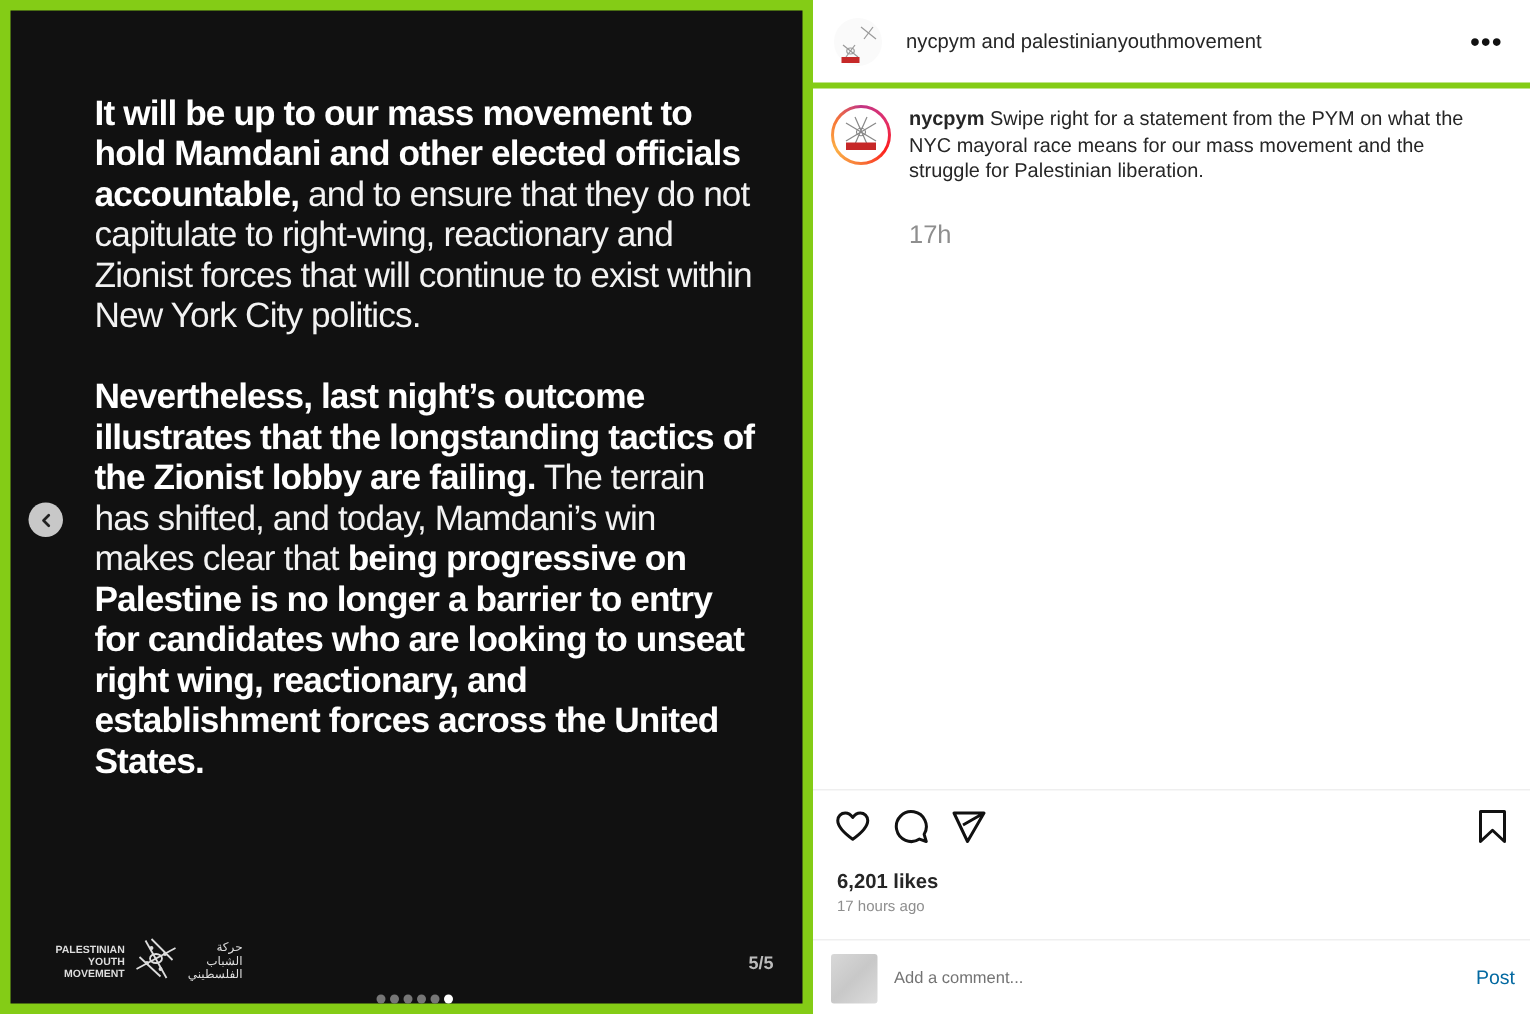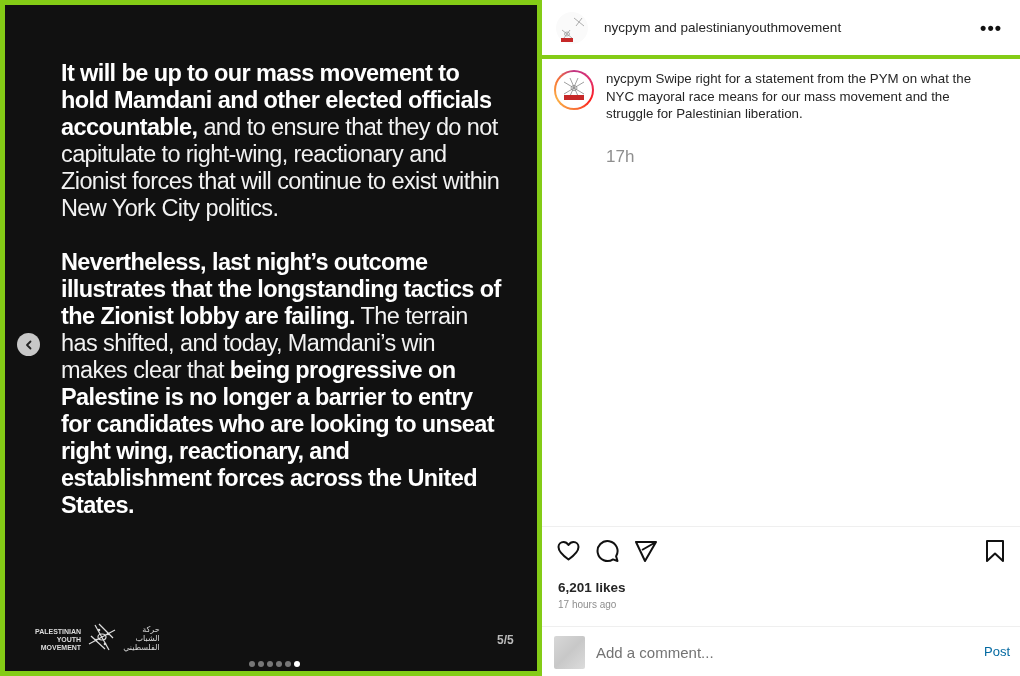--- a/index.html
+++ b/index.html
@@ -1,18 +1,18 @@
 <!DOCTYPE html>
 <html><head>
 <meta charset="utf-8">
 <style>
   * { box-sizing: border-box; margin: 0; padding: 0; }
   html, body { width: 1020px; height: 676px; overflow: hidden; background: #fff; }
   body { font-family: "Liberation Sans", "DejaVu Sans", sans-serif; position: relative; }
-  .media { position: absolute; left: 0; top: 0; width: 542px; height: 676px; background: #111111; border: 5px solid #84cc16; }
+  .media { position: absolute; left: 0; top: 0; width: 542px; height: 676px; background: #111111; border: 7px solid #84cc16; }
   .slide-text { position: absolute; left: 56px; top: 55px; width: 440px; color: #fff; font-size: 23.5px; line-height: 27px; letter-spacing: -0.6px; font-family: "Liberation Sans", sans-serif; }
   .slide-text p { margin-bottom: 27px; }
   .slide-text b { font-weight: 700; }
   .slide-text span.light { font-weight: 400; color: #f2f2f2; }
   .nav-prev { position: absolute; left: 12px; top: 328px; width: 23px; height: 23px; border-radius: 50%; background: #c8c8c8; display: flex; align-items: center; justify-content: center; cursor: pointer; }
   .logo { position: absolute; left: 30px; top: 617px; display: flex; align-items: flex-end; gap: 6px; }
   .logo-en { color: #ddd; font-size: 7px; font-weight: 700; line-height: 8px; text-align: right; letter-spacing: 0; font-family: "Liberation Sans", sans-serif; }
   .logo-ar { color: #ddd; font-size: 8px; line-height: 9px; font-family: "DejaVu Sans", sans-serif; }
   .counter { position: absolute; left: 492px; top: 628px; color: #bbb; font-size: 12px; font-weight: bold; }
   .dots { position: absolute; left: 244px; top: 656px; display: flex; gap: 3px; }
@@ -20,31 +20,31 @@
   .dot.active { background: #fff; }
   .side { position: absolute; left: 542px; top: 0; width: 478px; height: 676px; background: #fff; }
   .side-header { height: 59px; border-bottom: 4px solid #84cc16; display: flex; align-items: center; padding-left: 14px; position: relative; }
   .avatar-sm { width: 32px; height: 32px; border-radius: 50%; background: #fafafa; position: relative; flex: none; }
   .header-title { margin-left: 16px; font-size: 13.5px; color: #262626; font-weight: 400; }
   .more { position: absolute; right: 18px; top: 19px; font-size: 18px; color: #111; letter-spacing: 1px; cursor: pointer; font-weight: 700; line-height: 18px; }
   .caption { position: absolute; left: 12px; top: 70px; width: 450px; display: flex; }
   .avatar-ring { width: 40px; height: 40px; border-radius: 50%; background: conic-gradient(#c13584, #e1306c, #fd1d1d, #f77737, #fcaf45, #f77737, #c13584); padding: 2px; flex: none; }
   .avatar-inner { width: 100%; height: 100%; border-radius: 50%; background: #fff; border: 2px solid #fff; position: relative; overflow: hidden; }
   .cap-body { margin-left: 12px; font-size: 13.3px; line-height: 17.5px; color: #262626; width: 390px; }
-  .cap-user { font-weight: 400; }
+  .cap-user { font-weight: 700; }
   .cap-time { margin-top: 25px; font-size: 17px; color: #8e8e8e; }
   .actions-sep { position: absolute; left: 0; top: 526px; width: 478px; height: 1px; background: #efefef; }
   .actions { position: absolute; left: 14px; top: 539px; width: 450px; height: 26px; }
   .act { position: absolute; top: 0; cursor: pointer; }
   .likes { position: absolute; left: 16px; top: 580px; font-size: 13.5px; font-weight: 700; color: #262626; }
   .ago { position: absolute; left: 16px; top: 599px; font-size: 10px; color: #8e8e8e; }
   .comment-sep { position: absolute; left: 0; top: 626px; width: 478px; height: 1px; background: #efefef; }
   .comment-row { position: absolute; left: 12px; top: 636px; width: 460px; height: 32px; display: flex; align-items: center; }
   .c-avatar { width: 31px; height: 33px; background: linear-gradient(135deg, #d8d8d8, #c8c8c8, #dcdcdc); border-radius: 2px; flex: none; }
-  .c-input { margin-left: 11px; border: none; outline: none; font-size: 15px; color: #262626; font-family: "Liberation Sans", sans-serif; width: 360px; background: transparent; }
+  .c-input { margin-left: 11px; border: none; outline: none; font-size: 11px; color: #262626; font-family: "Liberation Sans", sans-serif; width: 360px; background: transparent; }
   .c-input::placeholder { color: #737373; }
   .c-post { position: absolute; right: 4px; top: 8px; font-size: 13px; color: #0369a1; font-weight: 400; cursor: pointer; }
 </style>
 </head>
 <body>
 
 <div class="media">
   <div class="slide-text">
     <p><b>It will be up to our mass movement to hold Mamdani and other elected officials accountable,</b><span class="light"> and to ensure that they do not capitulate to right-wing, reactionary and Zionist forces that will continue to exist within New York City politics.</span></p>
     <p><b>Nevertheless, last night’s outcome illustrates that the longstanding tactics of the Zionist lobby are failing.</b><span class="light"> The terrain has shifted, and today, Mamdani’s win makes clear that </span><b>being progressive on Palestine is no longer a barrier to entry for candidates who are looking to unseat right wing, reactionary, and establishment forces across the United States.</b></p>

